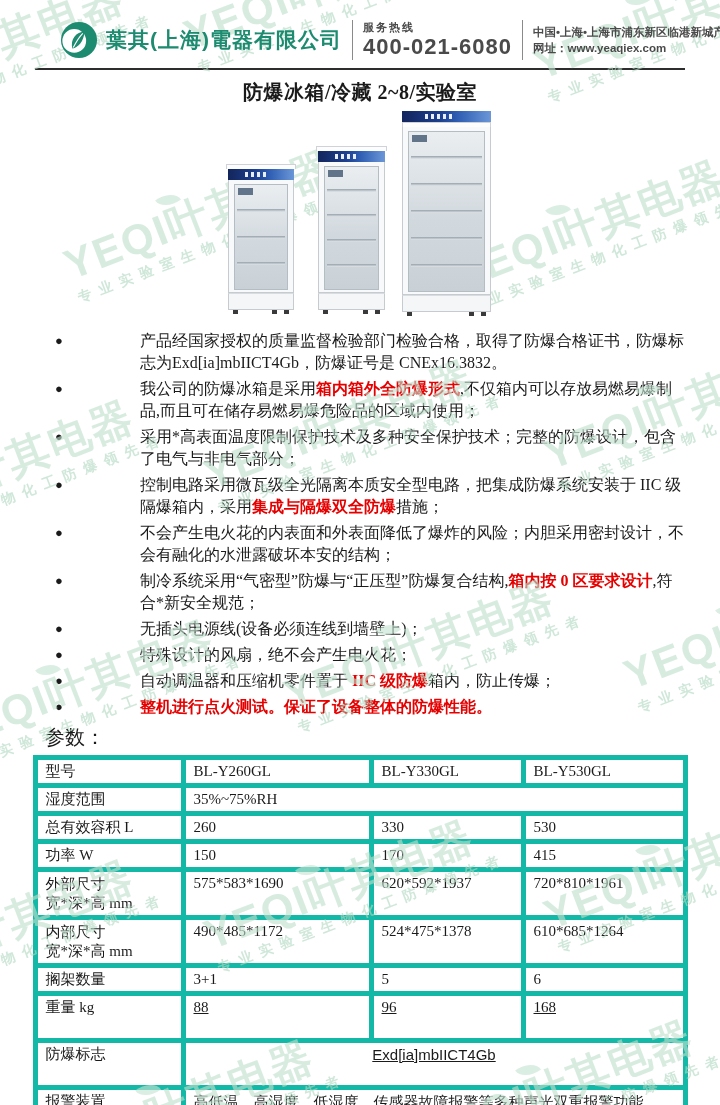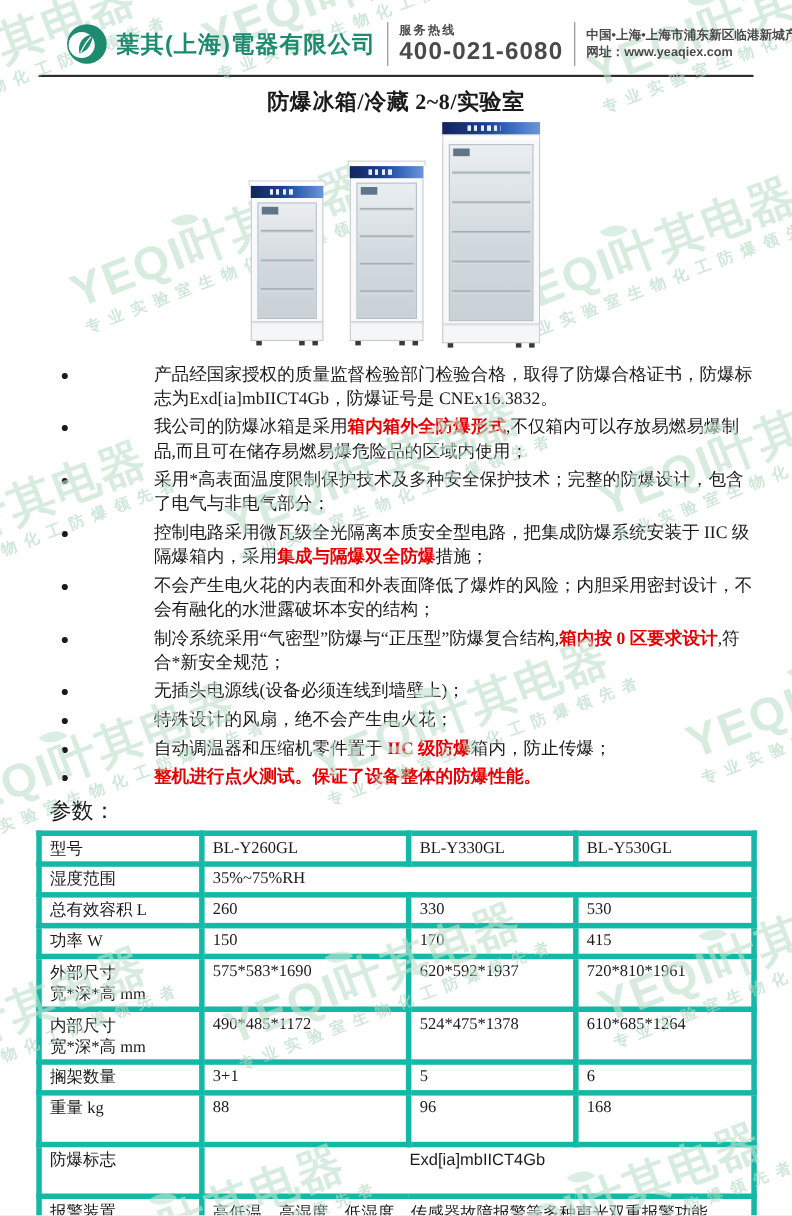--- a/index.html
+++ b/index.html
@@ -72,21 +72,21 @@
   .params-label { margin: 6px 0 4px 45px; font-size: 20px; }
   .spec-table { border-collapse: collapse; table-layout: fixed; margin: 0 auto; width: 650px;
     font-size: 15px; }
   .spec-table td { border: 5px solid #14b8a6; padding: 2px 8px; vertical-align: middle; }
   .col-label { width: 148px; } .col-a { width: 188px; } .col-b { width: 152px; } .col-c { width: 162px; }
   tr.h1 { height: 27px; }
   tr.h2 { height: 48px; }
   tr.h2 td { vertical-align: top; padding-top: 3px; }
   tr.hb { }
   tr.hb td.lbl { vertical-align: bottom; padding-bottom: 21px; }
-  tr.hb td.val { vertical-align: top; padding-top: 3px; }
+  tr.hb td.val { vertical-align: top; padding-top: 3px; text-decoration: underline; }
   tr.hw { height: 40px; }
   .sans-val { font-family: "Liberation Sans", "DejaVu Sans", sans-serif; text-align: center; }
 </style>
 </head>
 <body>
 
 <div class="page">
 
   <div class="wm-layer">
     <div class="wm" style="left:-150px; top:20px">

